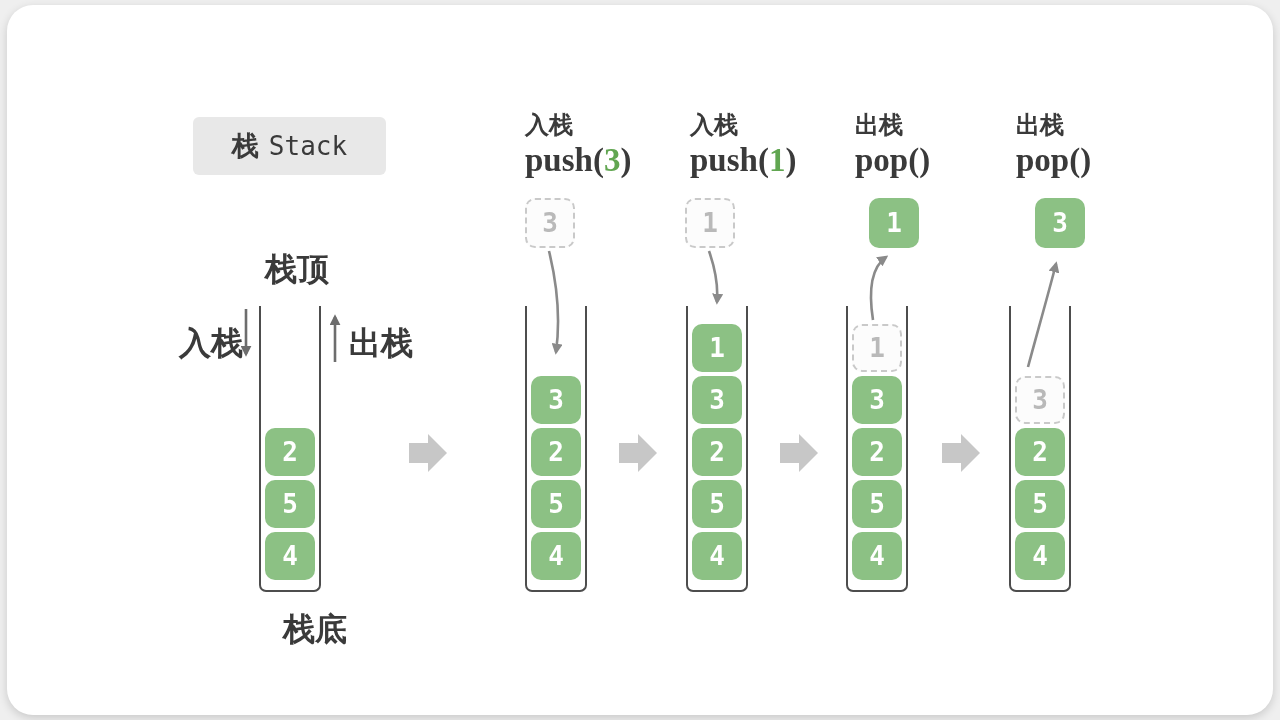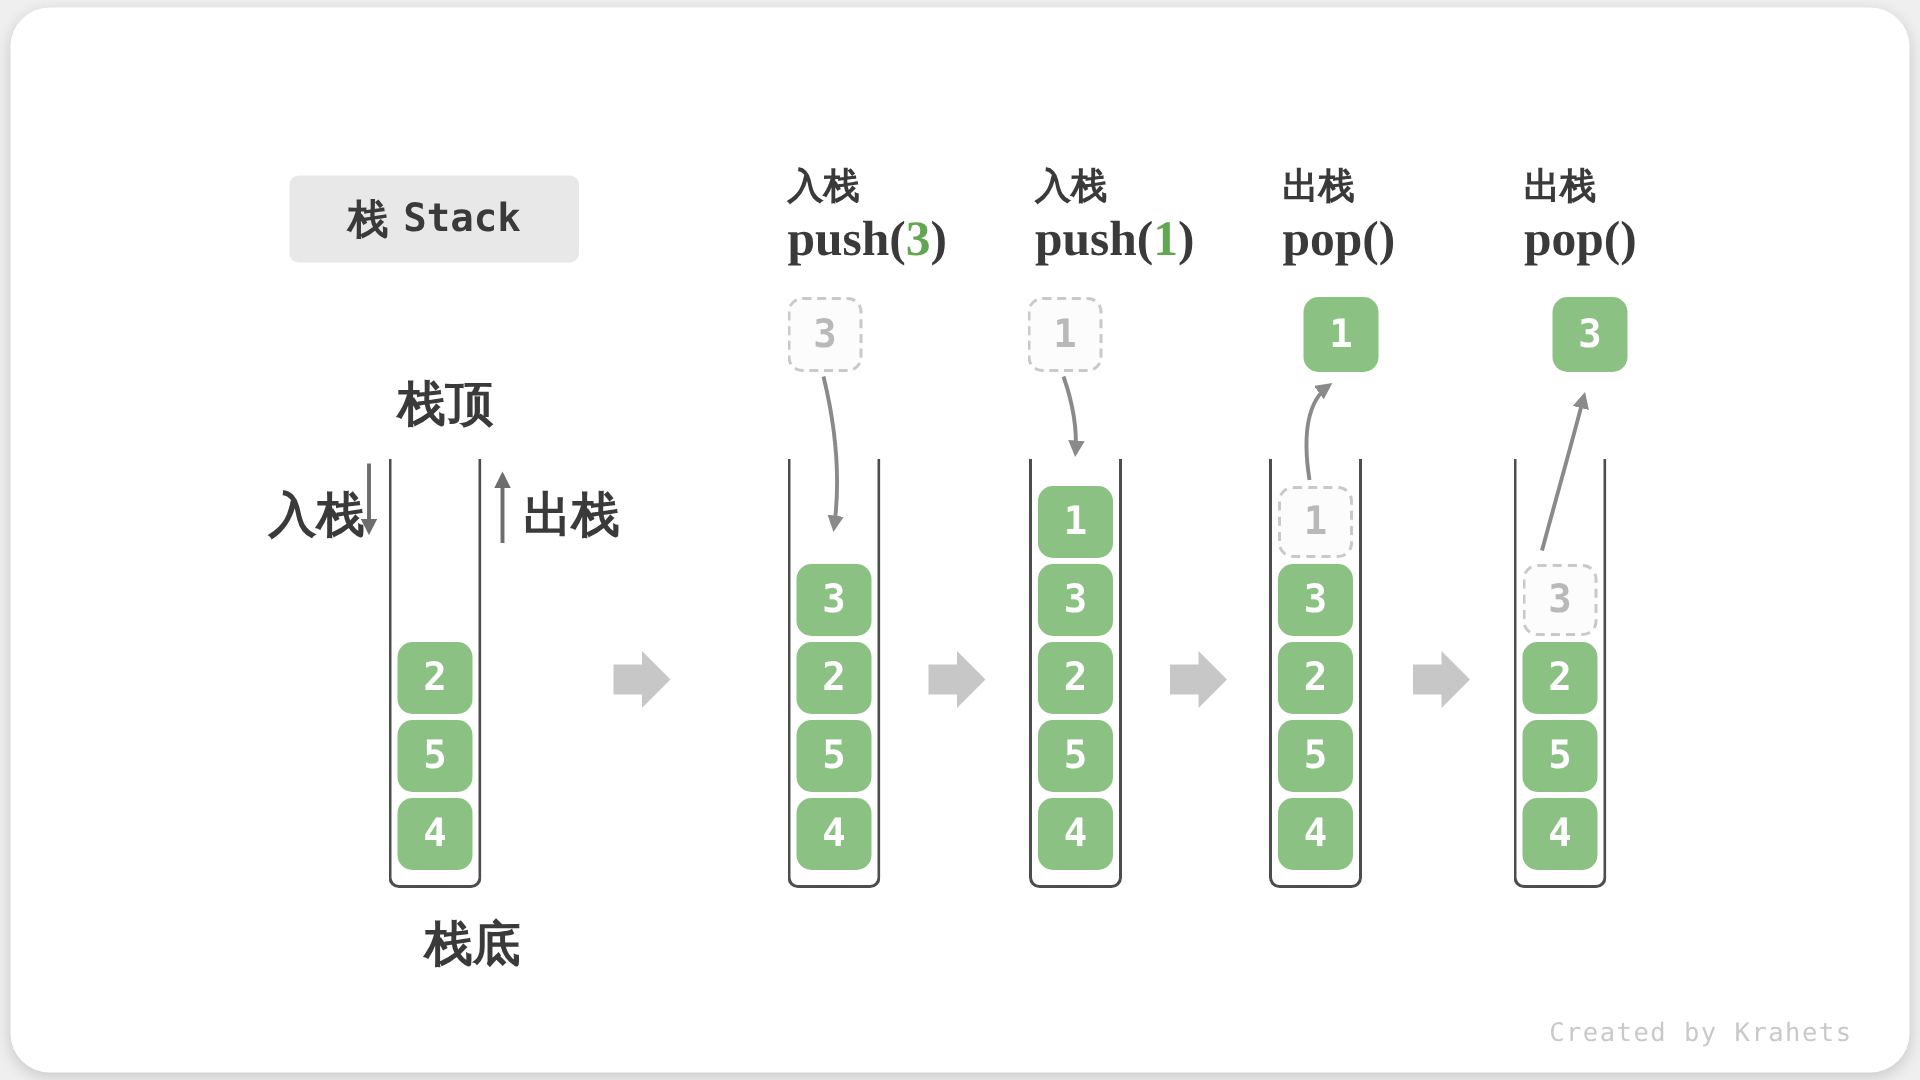--- a/index.html
+++ b/index.html
@@ -8,21 +8,21 @@
     --title-bg:#e8e8e8; --text-dark:#3a3a3a; --credit-gray:#c9c9c9;
   }
   *{margin:0;padding:0;box-sizing:border-box;}
   html,body{width:1280px;height:720px;overflow:hidden;background:#efefef;
     font-family:"Liberation Sans",sans-serif;}
   .card{position:absolute;left:7px;top:5px;width:1266px;height:710px;background:#ffffff;
     border-radius:26px;box-shadow:0 3px 10px rgba(0,0,0,0.16);}
   .title-box{position:absolute;left:186px;top:112px;width:193px;height:58px;background:var(--title-bg);
     border-radius:6px;display:flex;align-items:center;justify-content:center;gap:10px;color:var(--text-dark);}
   .title-cn{font-size:27px;font-weight:700;}
-  .title-en{font-family:"DejaVu Sans Mono",monospace;font-size:26px;font-weight:700;}
+  .title-en{font-family:"DejaVu Sans Mono",monospace;font-size:26px;font-weight:400;}
   .side-label{position:absolute;font-size:32px;font-weight:700;color:var(--text-dark);white-space:nowrap;}
   .col-head{position:absolute;top:104px;color:var(--text-dark);white-space:nowrap;}
   .head-cn{font-size:24px;font-weight:700;line-height:32px;}
   .head-code{font-family:Liberation Serif, serif;font-size:33px;font-weight:600;line-height:32px;margin-top:3px;}
   .head-code .arg{color:var(--code-green);font-weight:700;}
   .stack{position:absolute;top:301px;height:286px;width:62px;
     border-left:2px solid var(--wall-gray);border-right:2px solid var(--wall-gray);
     border-bottom:2px solid var(--wall-gray);border-radius:0 0 7px 7px;
     display:flex;flex-direction:column;justify-content:flex-end;align-items:center;
     gap:4px;padding-bottom:10px;}
@@ -105,21 +105,20 @@
     <div class="cell" data-type="solid">4</div>
   </div>
 
   <div class="stack" style="left:1002px">
     <div class="cell" data-type="ghost">3</div>
     <div class="cell" data-type="solid">2</div>
     <div class="cell" data-type="solid">5</div>
     <div class="cell" data-type="solid">4</div>
   </div>
 
-  <div class="credit">Created by Krahets</div>
 
   <svg class="overlay" width="1280" height="720" viewBox="0 0 1280 720">
     <defs>
       <marker id="ahGray" viewBox="0 0 10 10" refX="7.5" refY="5" markerWidth="11" markerHeight="11" markerUnits="userSpaceOnUse" orient="auto">
         <path class="ah-gray" d="M0,0 L10,5 L0,10 Z"></path>
       </marker>
       <marker id="ahDark" viewBox="0 0 10 10" refX="7.5" refY="5" markerWidth="11" markerHeight="11" markerUnits="userSpaceOnUse" orient="auto">
         <path class="ah-dark" d="M0,0 L10,5 L0,10 Z"></path>
       </marker>
     </defs>

